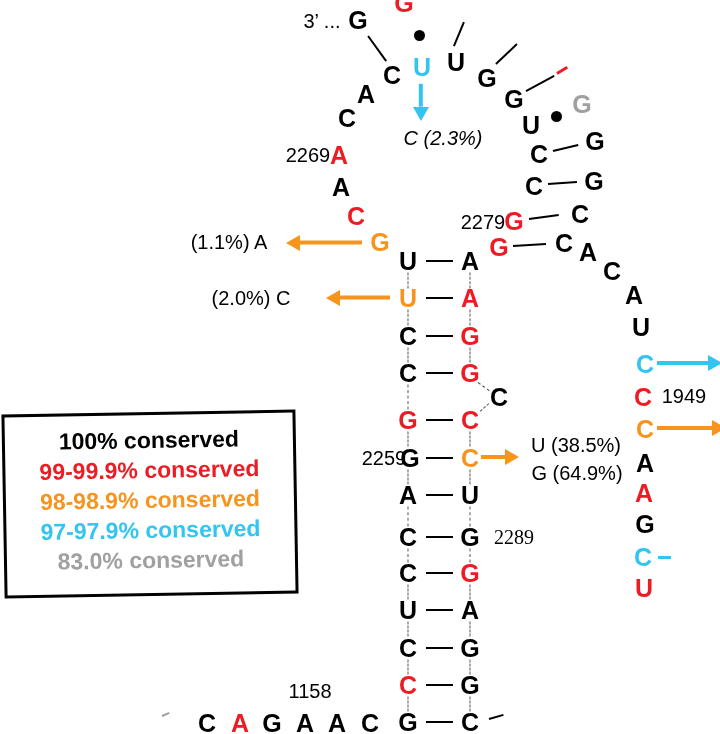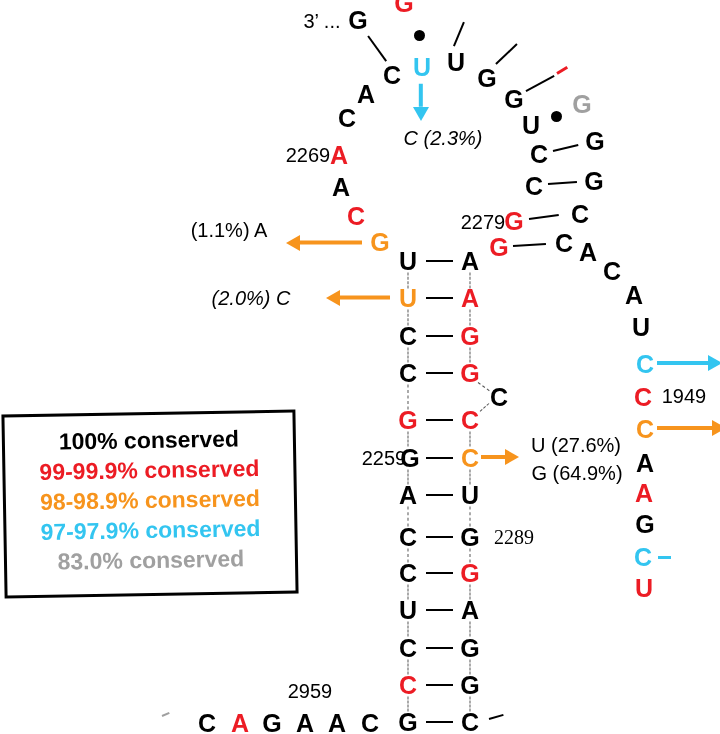--- a/index.html
+++ b/index.html
@@ -156,21 +156,21 @@
     <div class="nt" style="left: 207px; top: 723px; color: rgb(0, 0, 0);">C</div>
     <div class="nt" style="left: 240px; top: 723px; color: rgb(236, 28, 36);">A</div>
     <div class="nt" style="left: 272px; top: 723px; color: rgb(0, 0, 0);">G</div>
     <div class="nt" style="left: 305px; top: 723px; color: rgb(0, 0, 0);">A</div>
     <div class="nt" style="left: 337px; top: 723px; color: rgb(0, 0, 0);">A</div>
     <div class="nt" style="left: 370px; top: 723px; color: rgb(0, 0, 0);">C</div>
     <div class="lbl" style="left: 322px; top: 21px;">3’ ...</div>
     <div class="lbl" style="left: 308px; top: 119px; margin-top: 36px;">2269</div>
     <div class="lbl" style="left: 443px; top: 138px; font-style: italic;">C (2.3%)</div>
     <div class="lbl" style="left: 483px; top: 222px;">2279</div>
-    <div class="lbl" style="left: 229px; top: 230px;">(1.1%) A</div>
-    <div class="lbl" style="left: 251px; top: 298px; font-style: italic;">(2.0%) C</div>
+    <div class="lbl" style="left: 229px; top: 242px;">(1.1%) A</div>
+    <div class="lbl" style="left: 251px; top: 298px;">(2.0%) C</div>
     <div class="lbl" style="left: 384px; top: 458px;">2259</div>
-    <div class="lbl" style="left: 576px; top: 445px;">U (27.6%)</div>
+    <div class="lbl" style="left: 576px; top: 445px;">U (38.5%)</div>
     <div class="lbl" style="left: 577px; top: 473px;">G (64.9%)</div>
     <div class="lbl" style="left: 514px; top: 537px; font-family: Liberation Serif, serif;">2289</div>
     <div class="lbl" style="left: 684px; top: 396px;">1949</div>
-    <div class="lbl" style="left: 310px; top: 691px;">2959</div>
+    <div class="lbl" style="left: 310px; top: 691px;">1158</div>
   </div>
 
 </body></html>

